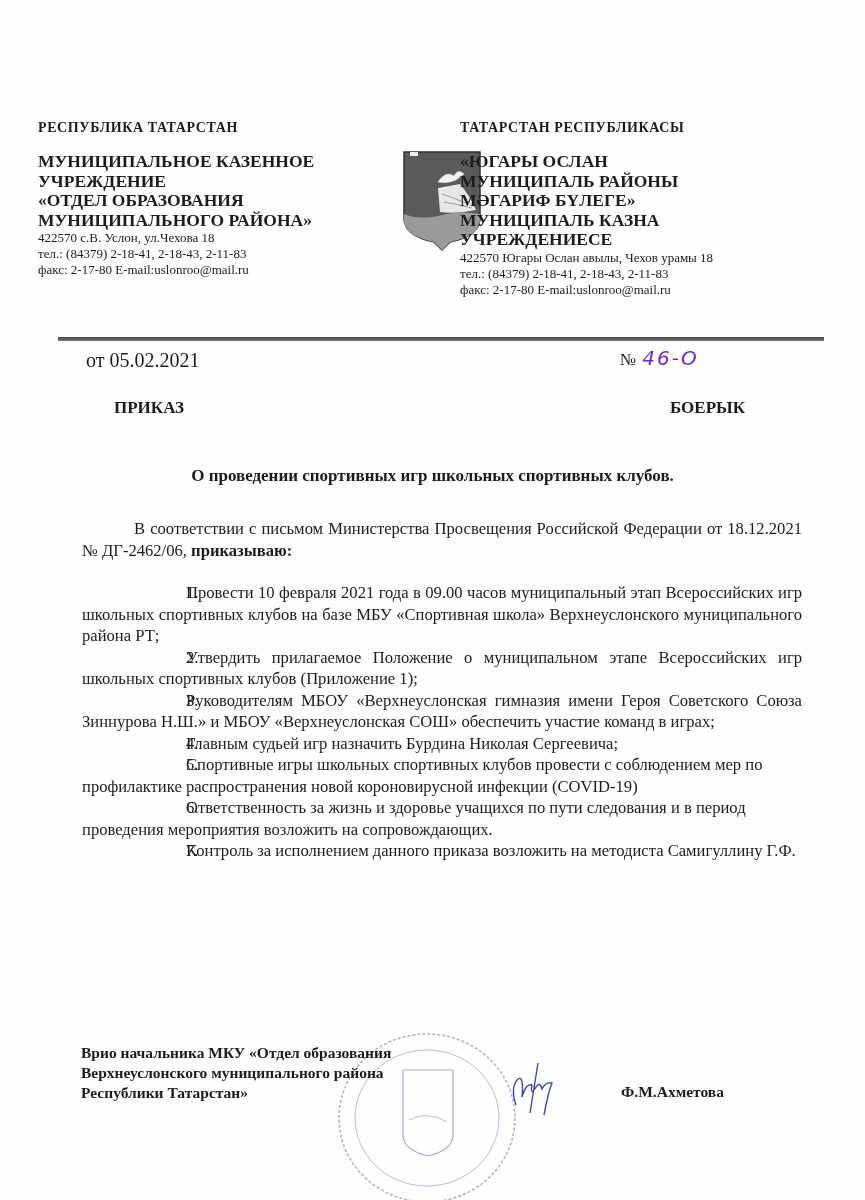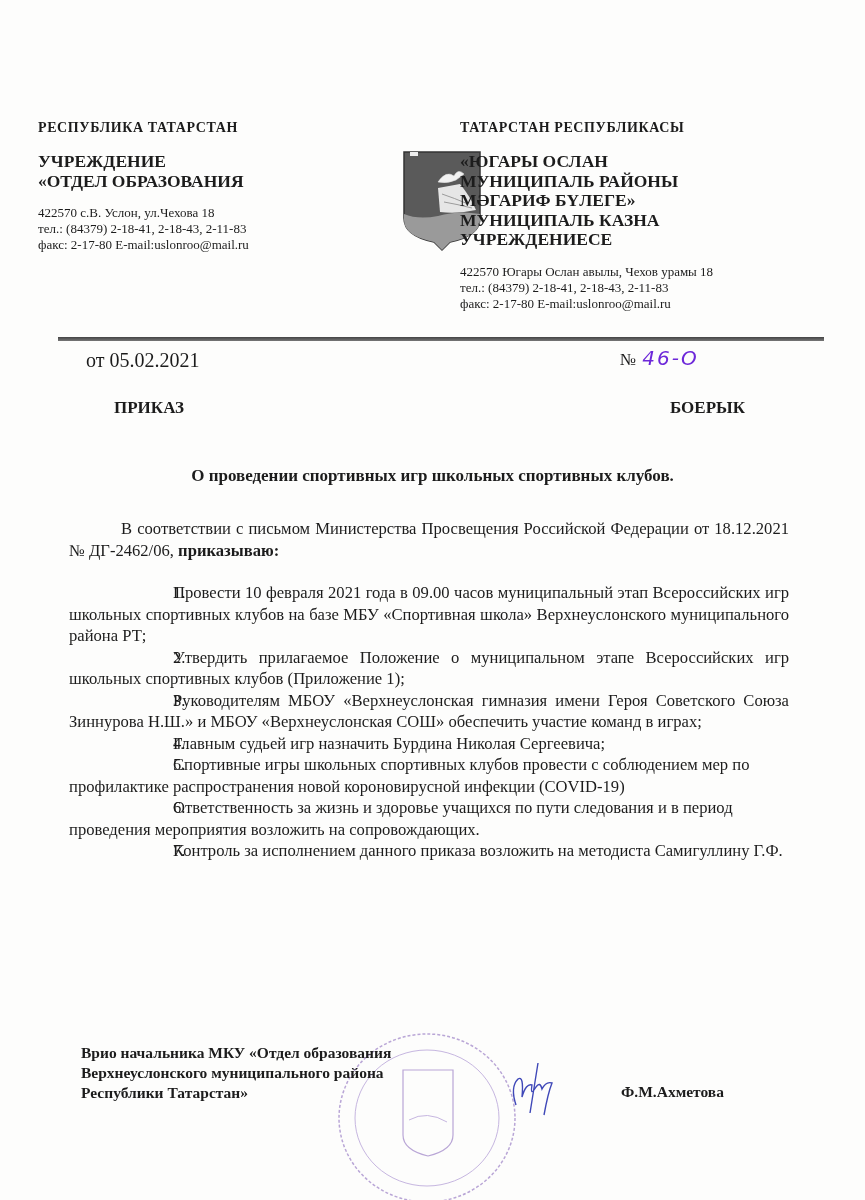--- a/index.html
+++ b/index.html
@@ -4,49 +4,51 @@
 <style>
   html, body { margin:0; padding:0; }
   body {
     width:865px; height:1200px; background:#fdfdfc; position:relative; overflow:hidden;
     font-family:"Liberation Serif", "DejaVu Serif", serif; color:#1c1c1c;
   }
   .abs { position:absolute; }
   .hdr-col { position:absolute; text-align:left; font-weight:bold; }
   .rep { font-size:14px; letter-spacing:0.6px; }
   .org { font-size:17.5px; line-height:19.5px; margin-top:16px; }
-  .addr { font-size:13px; line-height:16px; margin-top:14px; font-weight:normal; font-family:"Liberation Serif", serif; }
+  .addr { font-size:13px; line-height:16px; font-weight:normal; font-family:"Liberation Serif", serif; }
   #hdr-left { left:38px; width:380px; top:120px; }
   #hdr-right { left:460px; width:390px; top:120px; }
   #emblem { left:398px; top:148px; width:88px; height:104px; }
   #rule { left:58px; top:337px; width:766px; height:4px; background:linear-gradient(#444,#777); }
   .cond { font-family:"Liberation Sans Narrow","Liberation Serif", serif; }
   #date { left:86px; top:349px; font-size:20px; }
   #num { left:620px; top:346px; font-size:17px; }
   #num .hand { color:#6d28d9; font-style:italic; font-family:"DejaVu Sans", sans-serif; font-size:20px; letter-spacing:2px; margin-left:6px; }
   #prikaz { left:114px; top:398px; font-size:17px; font-weight:bold; }
   #boerik { left:670px; top:398px; font-size:17px; font-weight:bold; }
   #title { left:0; width:865px; top:466px; text-align:center; font-size:17px; font-weight:bold; }
-  #body { left:69px; top:518px; width:720px; font-size:16.6px; line-height:21.5px; }
+  #body { left:82px; top:518px; width:720px; font-size:16.6px; line-height:21.5px; }
   .p { text-align:justify; text-indent:52px; margin:0; }
   .gap { height:21px; }
   .num { display:inline-block; width:52px; }
   #sig { left:81px; top:1043px; font-size:15.5px; font-weight:bold; line-height:20px; }
   #signame { left:621px; top:1083px; font-size:15.5px; font-weight:bold; }
   #stamp { left:335px; top:1030px; width:185px; height:175px; }
   #autograph { left:508px; top:1057px; width:60px; height:60px; }
 </style>
 </head>
 <body>
 
 <div id="hdr-left" class="hdr-col">
   <div class="rep">РЕСПУБЛИКА   ТАТАРСТАН</div>
   <div class="org">
+    <div>МУНИЦИПАЛЬНОЕ КАЗЕННОЕ</div>
     <div>УЧРЕЖДЕНИЕ</div>
     <div>«ОТДЕЛ ОБРАЗОВАНИЯ</div>
+    <div>МУНИЦИПАЛЬНОГО РАЙОНА»</div>
   </div>
   <div class="addr">
     <div>422570  с.В. Услон, ул.Чехова 18</div>
     <div>тел.: (84379) 2-18-41, 2-18-43, 2-11-83</div>
     <div>факс: 2-17-80  E-mail:uslonroo@mail.ru</div>
   </div>
 </div>
 
 <div id="emblem" class="abs">
   <svg width="88" height="104" viewBox="0 0 88 104">

